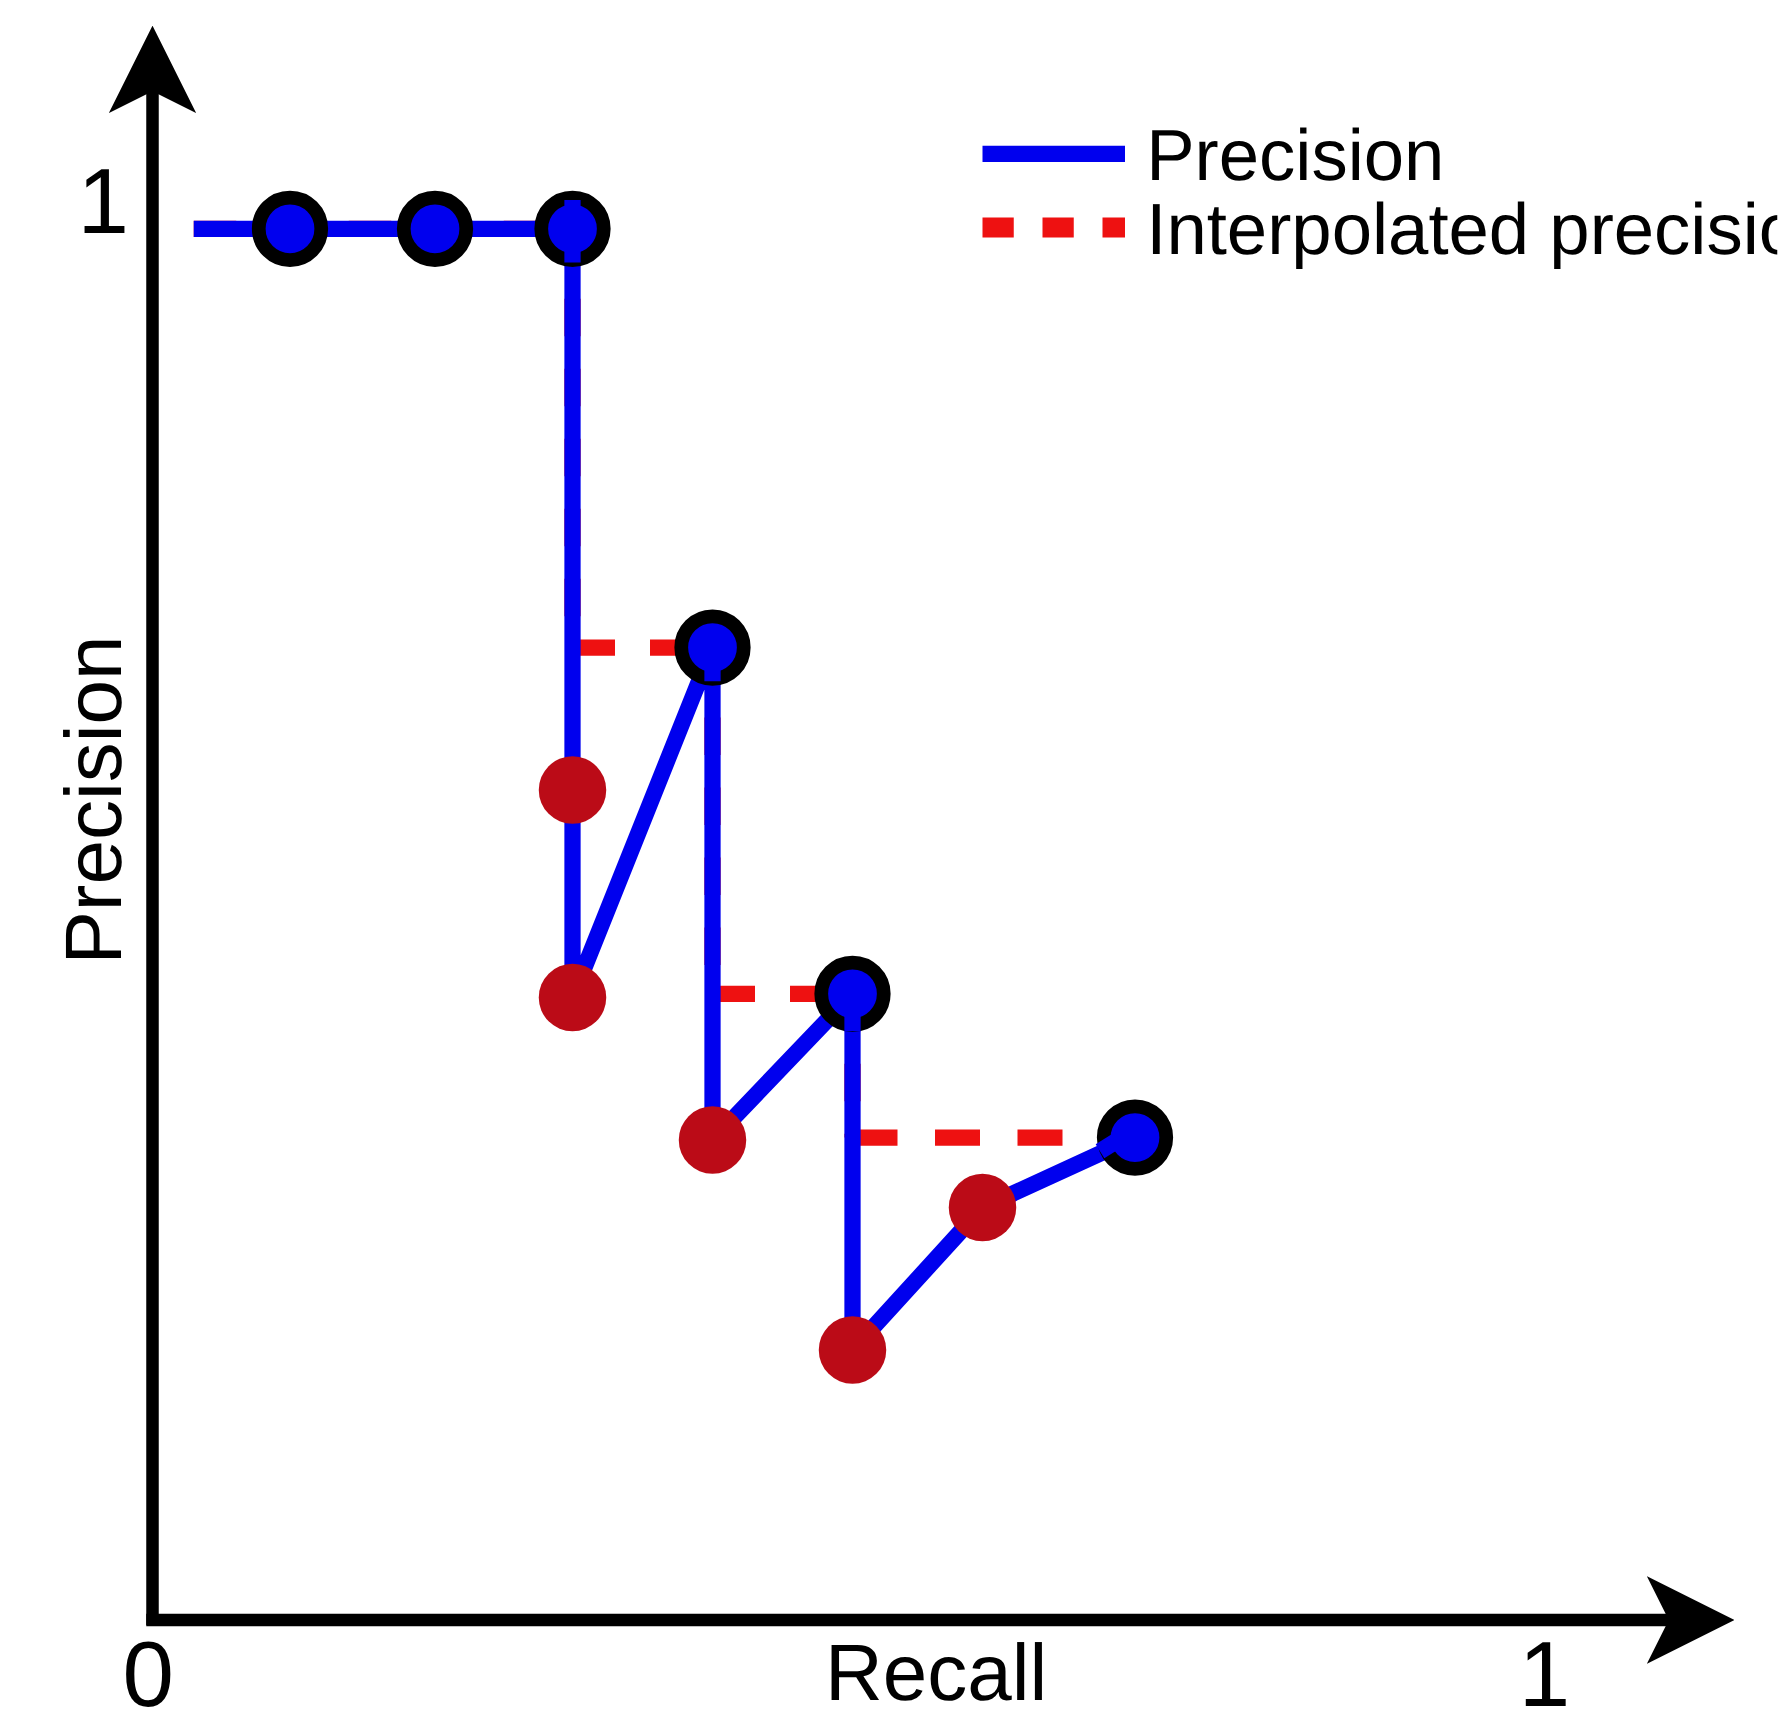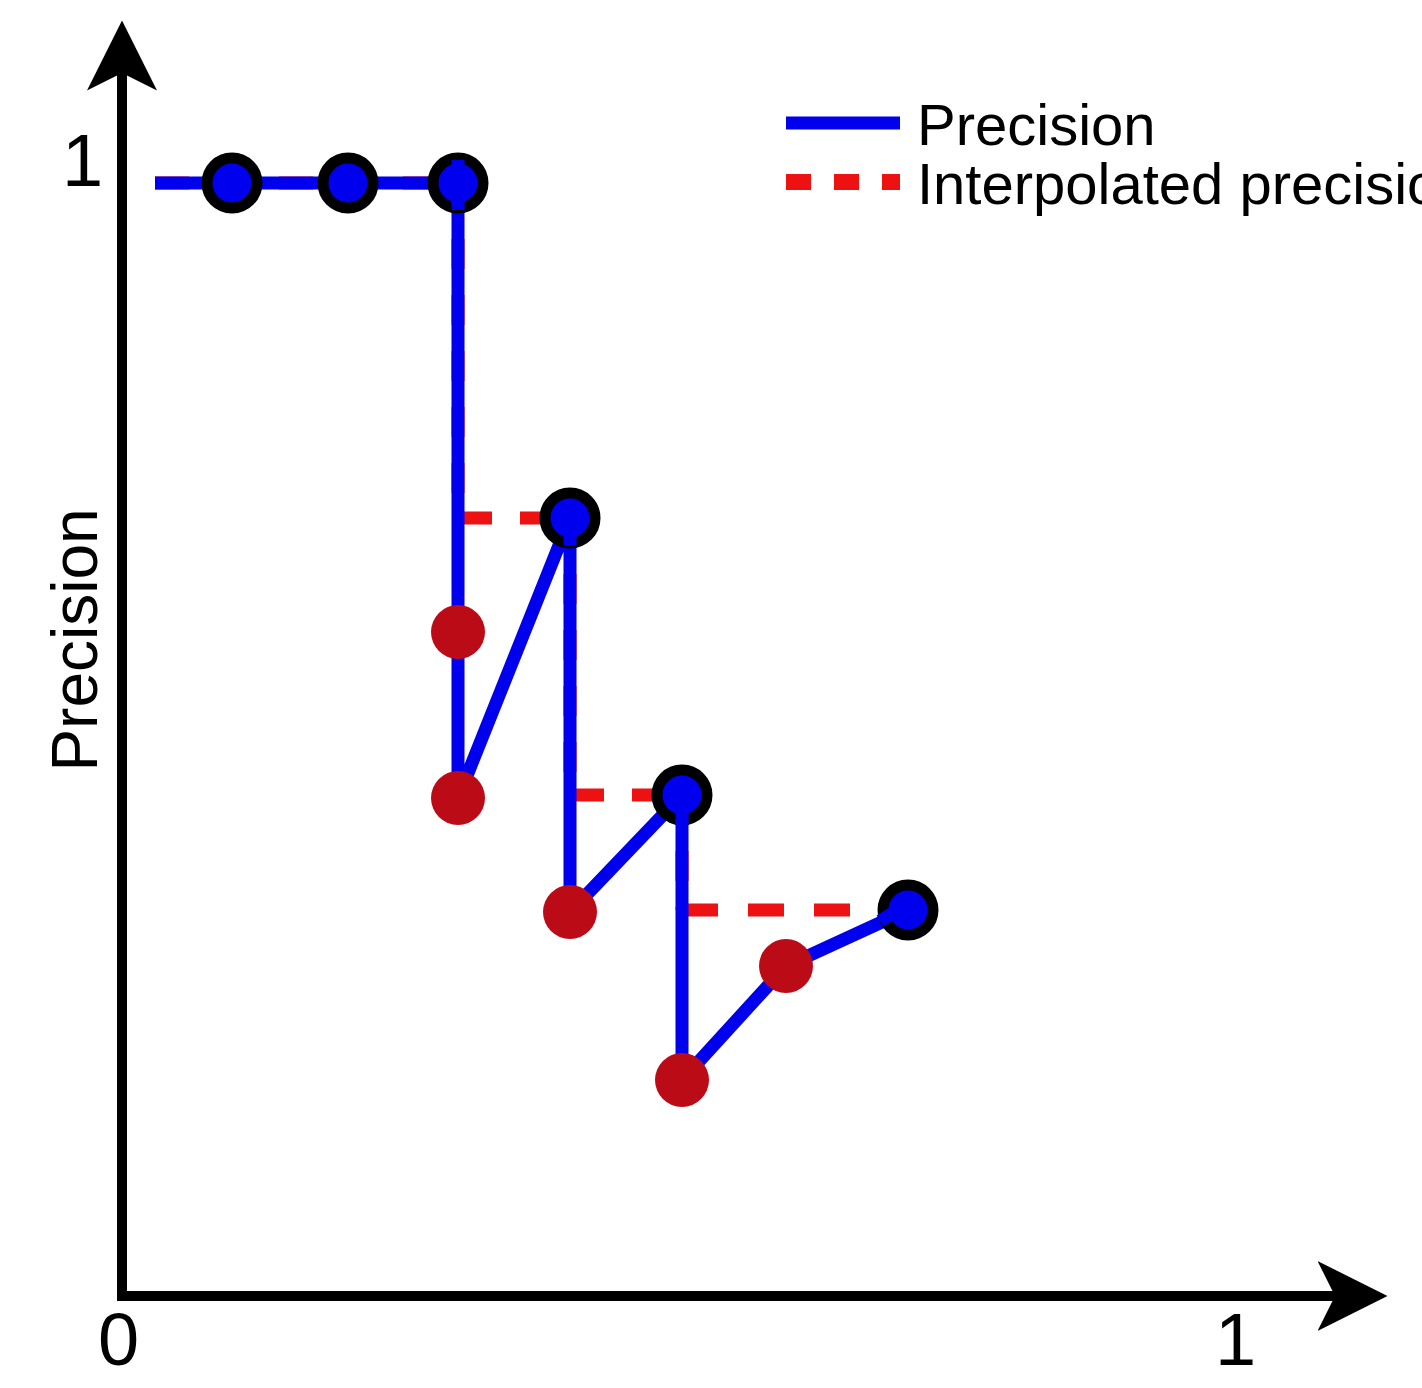--- a/index.html
+++ b/index.html
@@ -147,20 +147,21 @@
     </g>
 
   </svg>
 
   <div class="axis-tick-label" id="ylabel-1">1</div>
 
   <div class="axis-tick-label" id="xlabel-0">0</div>
 
   <div class="axis-tick-label" id="xlabel-1">1</div>
 
+  <div class="axis-title" id="xaxis-title">Recall</div>
 
   <div class="axis-title" id="yaxis-title">Precision</div>
 
   <div class="legend-label" id="legend-label-0">Precision</div>
 
   <div class="legend-label" id="legend-label-1">Interpolated precision</div>
 
 </div>
 
 </body></html>

